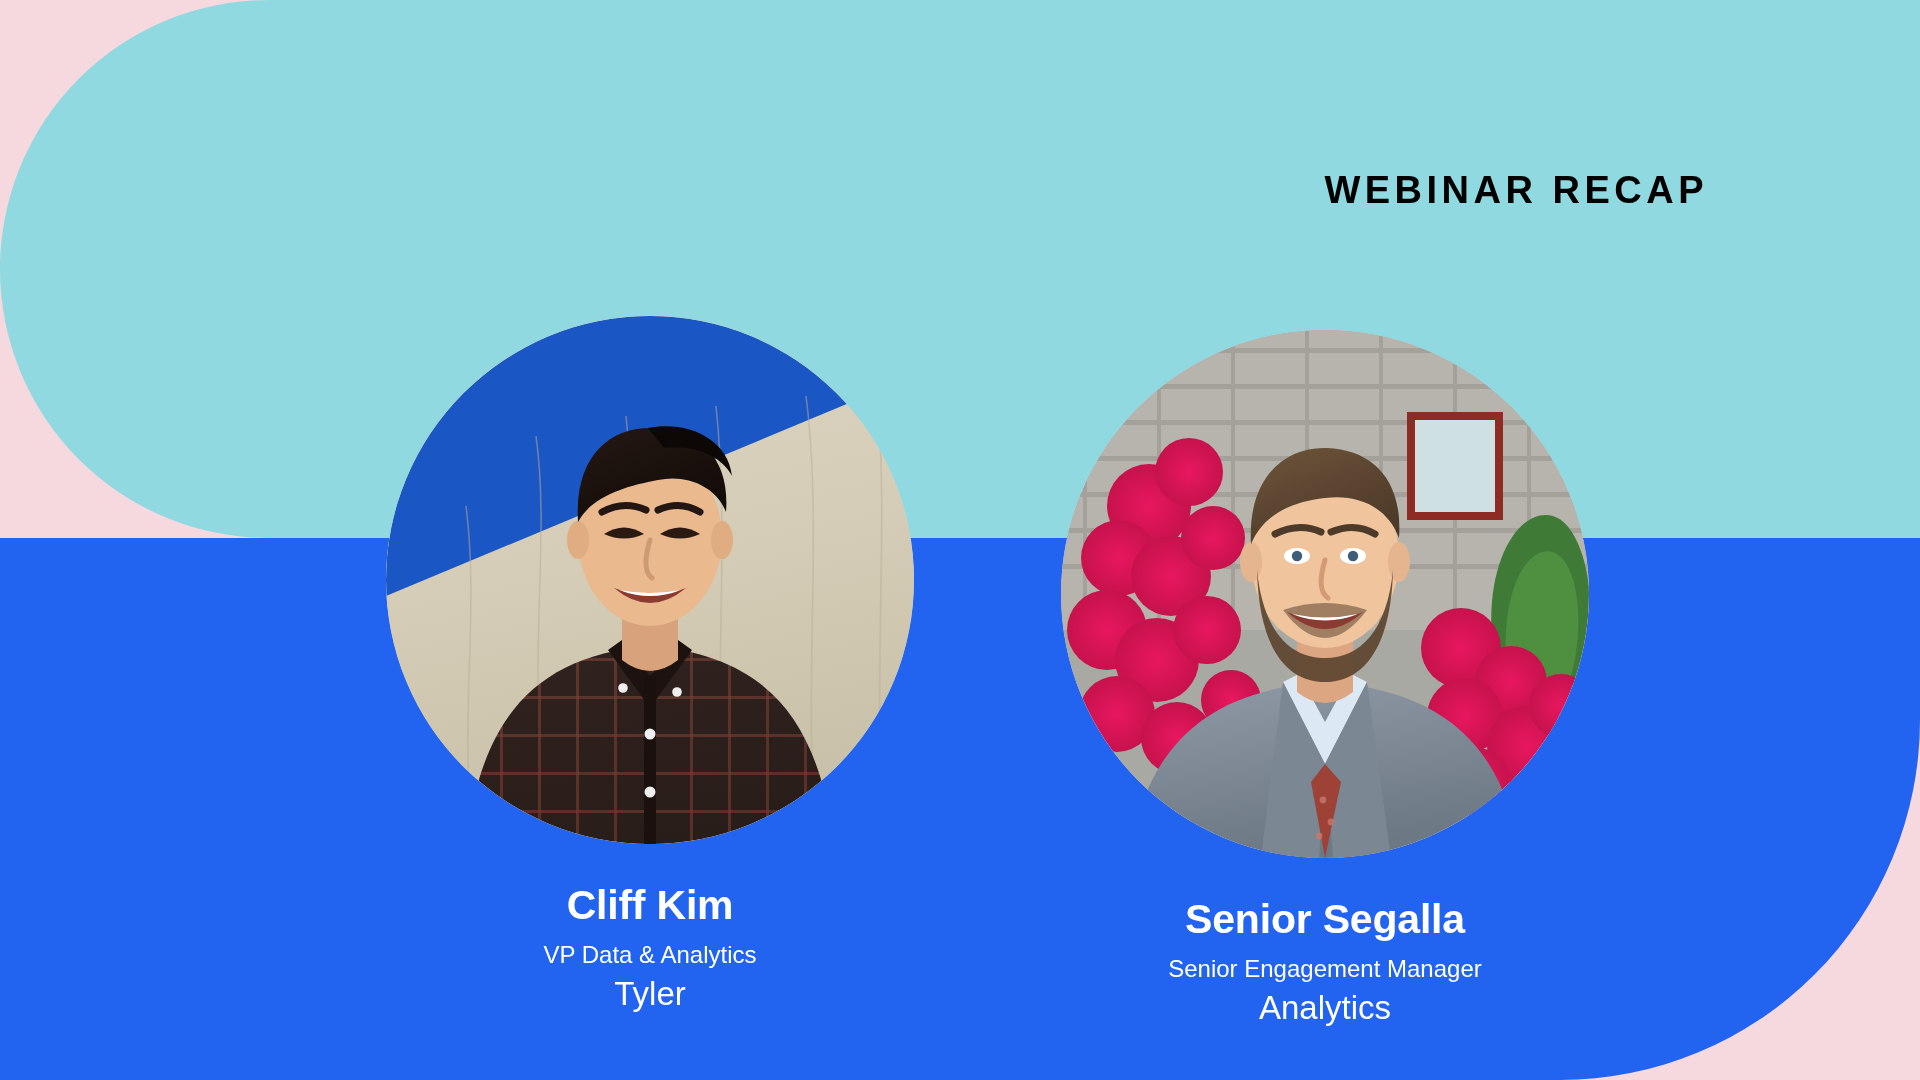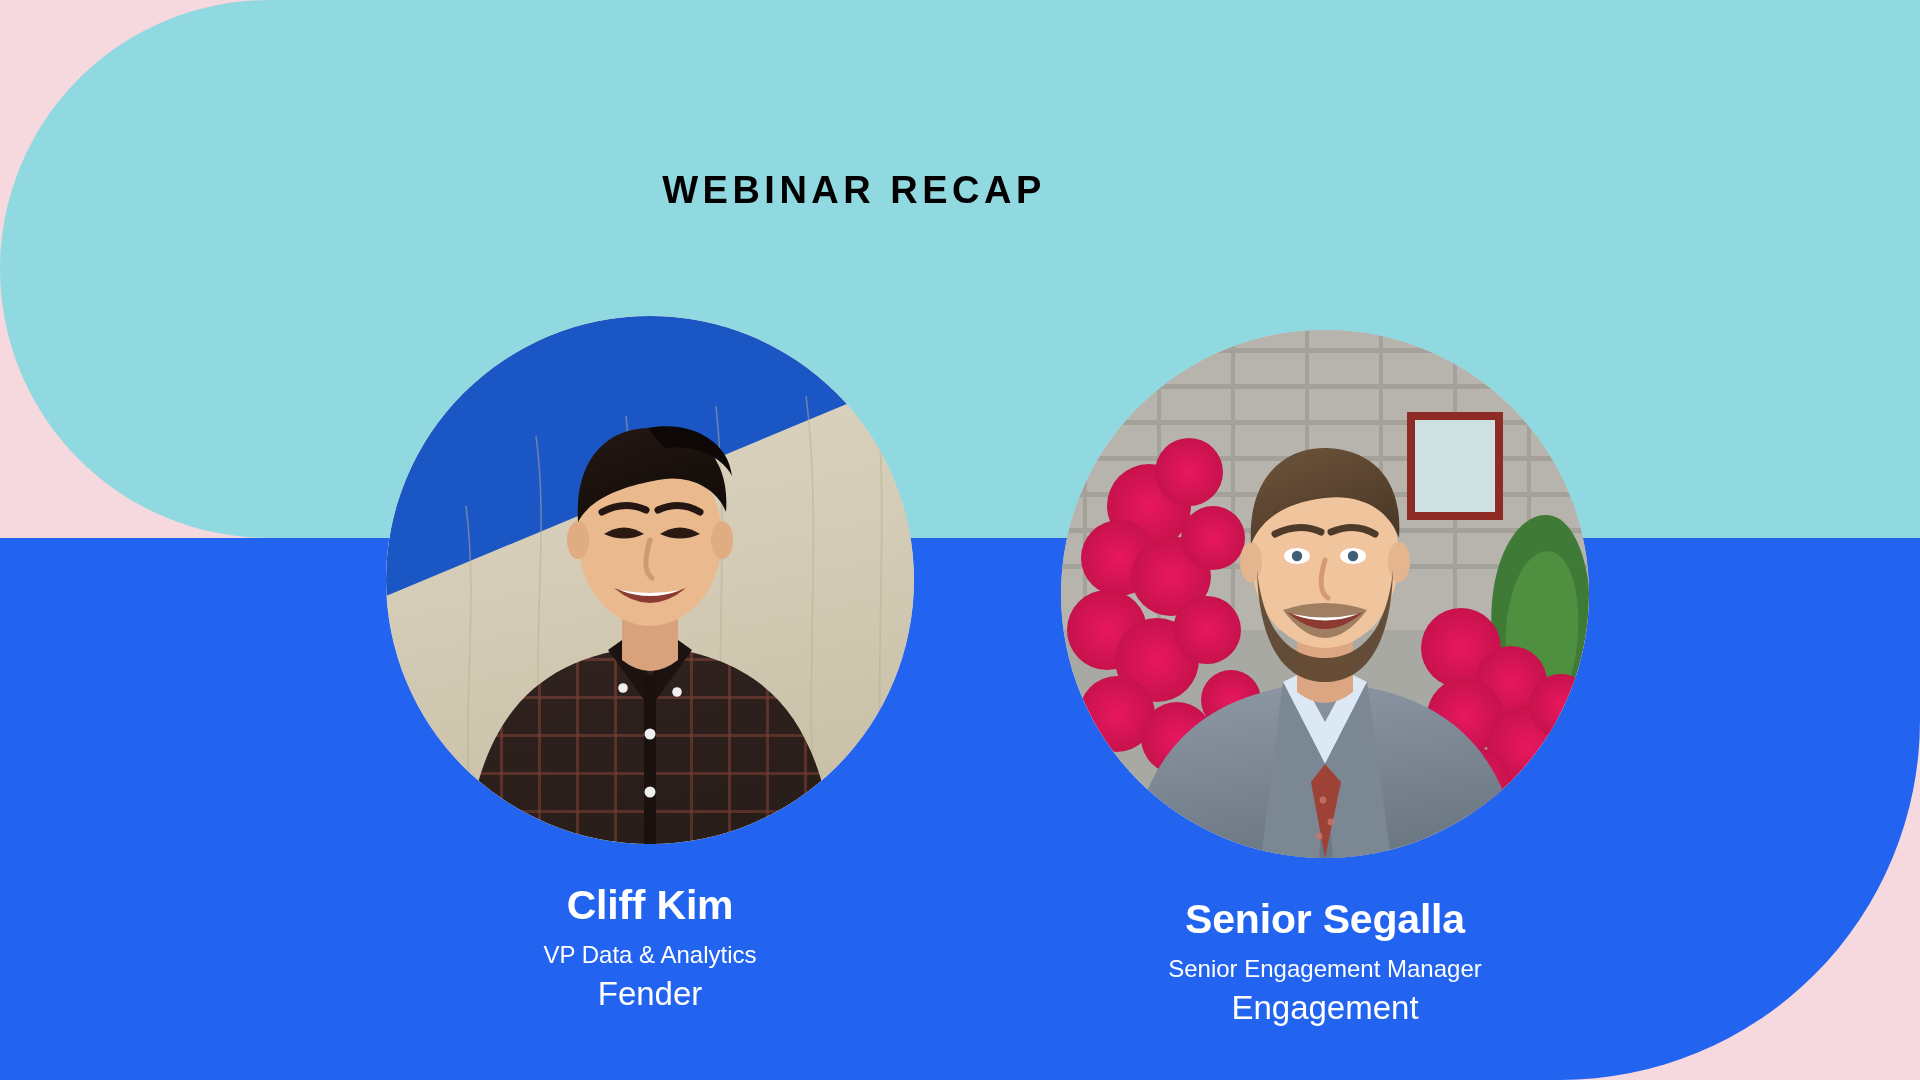--- a/index.html
+++ b/index.html
@@ -31,21 +31,21 @@
     width:1920px; height:542px;
     background:#2263f0;
     border-bottom-right-radius:360px;
   }
 
   
   .title {
     position:absolute;
     left:0; top:170px;
     width:1708px;
-    text-align:center;
+    text-align:right;
     color:#000000;
     font-size:38px;
     font-weight:bold;
     letter-spacing:4.5px;
     line-height:1.1;
     z-index:5;
   }
 
   
   .speakers {
@@ -179,21 +179,21 @@
             <path d="M264 224 q-9 30 2 38" stroke="#cf9a72" stroke-width="5" fill="none" stroke-linecap="round"></path>
 
             <path d="M228 272 q36 30 72 0 q-36 14 -72 0 Z" fill="#8c3b32"></path>
             <path d="M233 274 q31 12 62 0 q-31 6 -62 0 Z" fill="#ffffff"></path>
           </g>
         </svg>
       </div>
 
       <div class="sp-name">Cliff Kim</div>
       <div class="sp-role">VP Data &amp; Analytics</div>
-      <div class="sp-company">Fender</div>
+      <div class="sp-company">Tyler</div>
     </div>
 
     <div class="speaker right">
 
       <div class="avatar">
         <svg viewBox="0 0 528 528" xmlns="http://www.w3.org/2000/svg" aria-hidden="true">
           <defs>
             <clipPath id="cClipR">
                 <circle cx="264" cy="264" r="264"></circle>
               </clipPath>
@@ -307,17 +307,17 @@
             <path d="M222 280 q42 -14 84 0 q-42 56 -84 0 Z" fill="#5d4530" opacity="0.55"></path>
 
             <path d="M226 282 q38 34 76 0 q-38 16 -76 0 Z" fill="#8c3b32"></path>
             <path d="M231 284 q33 13 66 0 q-33 7 -66 0 Z" fill="#ffffff"></path>
           </g>
         </svg>
       </div>
 
       <div class="sp-name">Senior Segalla</div>
       <div class="sp-role">Senior Engagement Manager</div>
-      <div class="sp-company">Engagement</div>
+      <div class="sp-company">Analytics</div>
     </div>
 
   </div>
 </div>
 
 </body></html>

